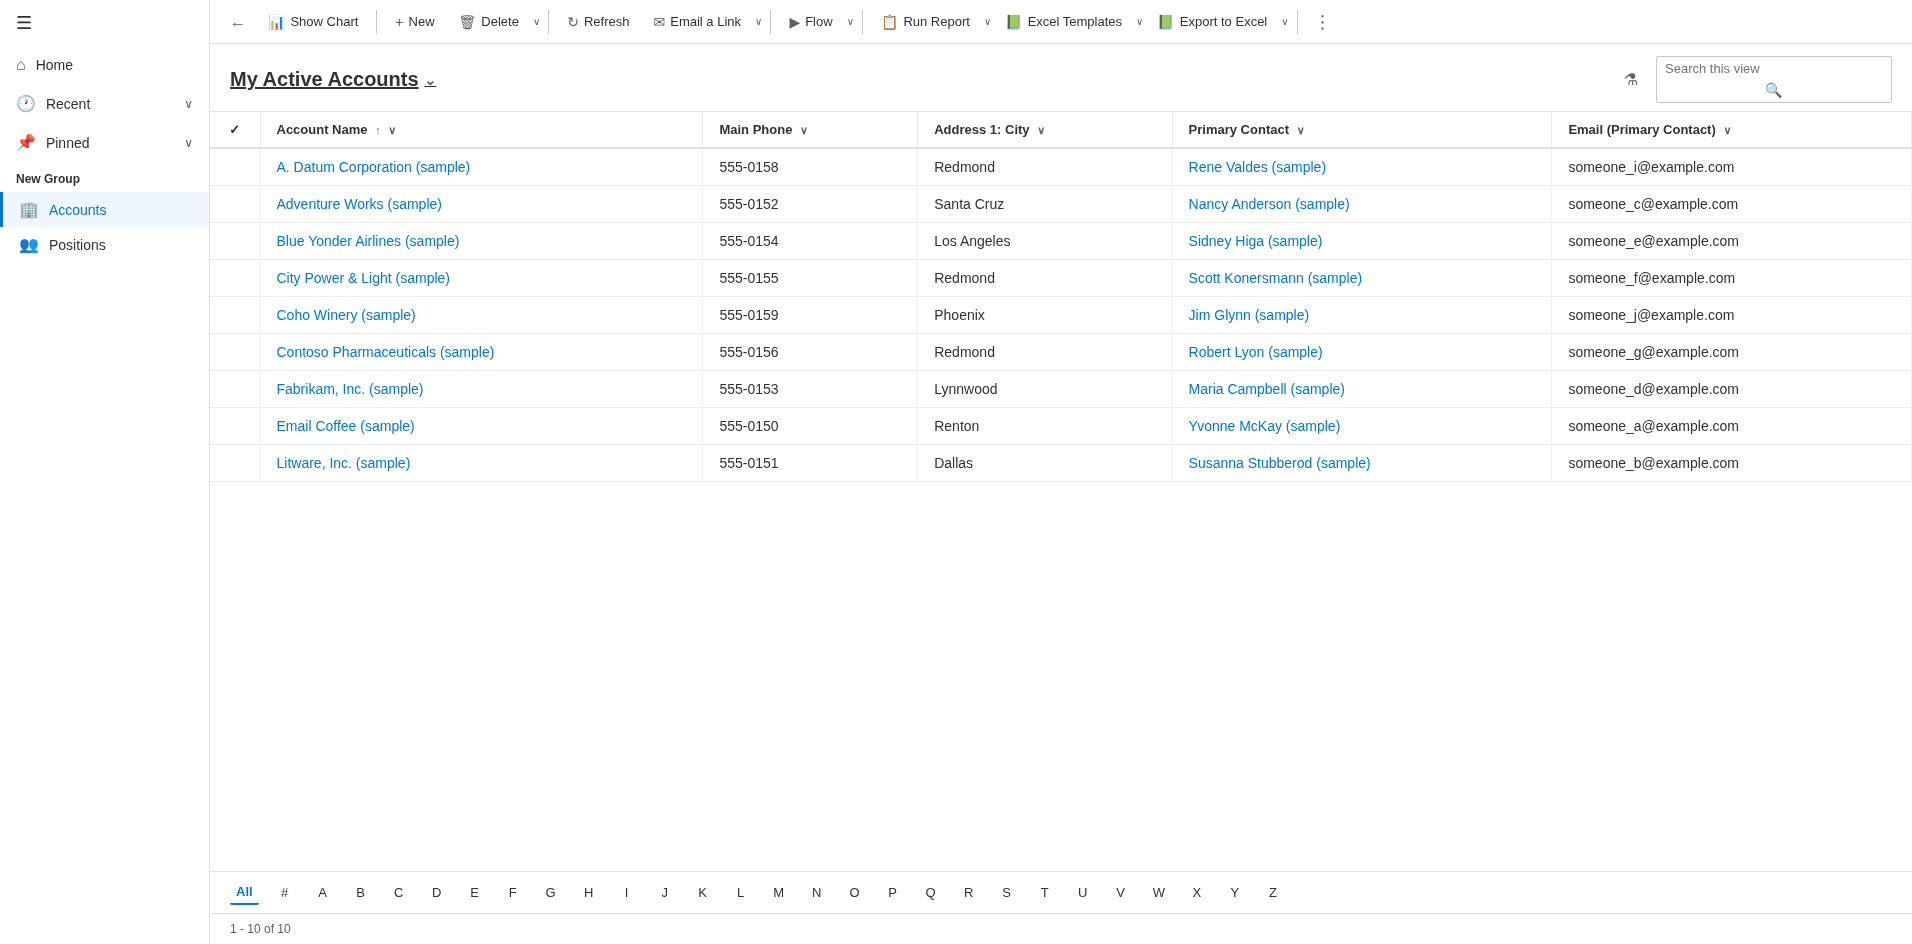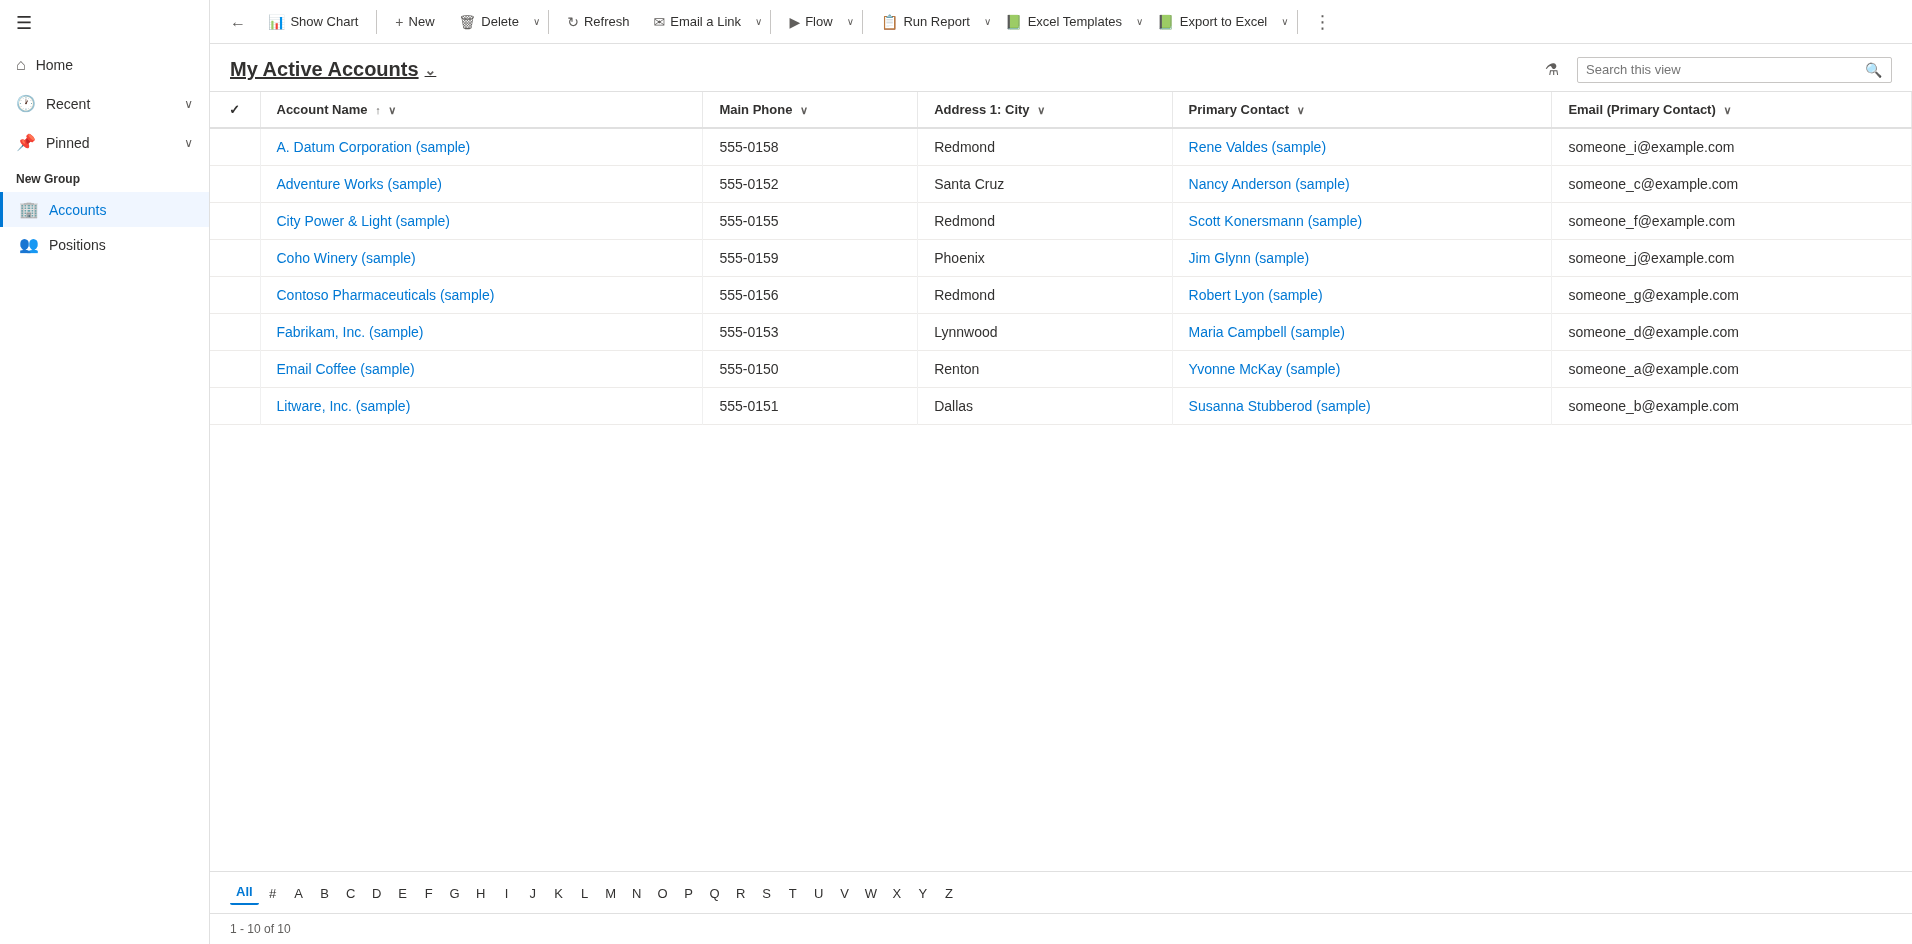--- a/index.html
+++ b/index.html
@@ -138,22 +138,23 @@
       color: #605e5c;
       padding: 4px 8px;
     }
     .search-box {
       display: flex;
       align-items: center;
       border: 1px solid #c8c6c4;
       border-radius: 2px;
       padding: 4px 8px;
       gap: 6px;
-      width: 315px;
-      background: #fff;
+      width: 236px;
+      background: #fff;
+      flex-direction: column;
     }
     .search-box input {
       border: none;
       outline: none;
       font-size: 13px;
       color: #323130;
       width: 100%;
       background: transparent;
     }
     .search-icon { font-size: 14px; color: #605e5c; }
@@ -197,23 +198,23 @@
     .contact-link { color: #0078d4; cursor: pointer; text-decoration: none; }
 
     
     .bottom-bar {
       border-top: 1px solid #e0e0e0;
       background: #fff;
       padding: 0;
     }
     .alpha-pagination {
       display: flex;
-      align-items: flex-end;
+      align-items: center;
       padding: 8px 20px;
-      gap: 2px;
+      gap: 14px;
       border-bottom: 1px solid #e0e0e0;
     }
     .alpha-btn {
       background: transparent;
       border: none;
       cursor: pointer;
       padding: 4px 6px;
       font-size: 13px;
       color: #323130;
       border-radius: 2px;
@@ -390,20 +391,28 @@
     <td><a class="contact-link">Rene Valdes (sample)</a></td>
     <td>someone_i@example.com</td>
   </tr>
           <tr>
     <td></td>
     <td><a class="account-link">Adventure Works (sample)</a></td>
     <td>555-0152</td>
     <td>Santa Cruz</td>
     <td><a class="contact-link">Nancy Anderson (sample)</a></td>
     <td>someone_c@example.com</td>
+  </tr>
+          <tr>
+    <td></td>
+    <td><a class="account-link">Blue Yonder Airlines (sample)</a></td>
+    <td>555-0154</td>
+    <td>Los Angeles</td>
+    <td><a class="contact-link">Sidney Higa (sample)</a></td>
+    <td>someone_e@example.com</td>
   </tr>
           <tr>
     <td></td>
     <td><a class="account-link">City Power &amp; Light (sample)</a></td>
     <td>555-0155</td>
     <td>Redmond</td>
     <td><a class="contact-link">Scott Konersmann (sample)</a></td>
     <td>someone_f@example.com</td>
   </tr>
           <tr>

